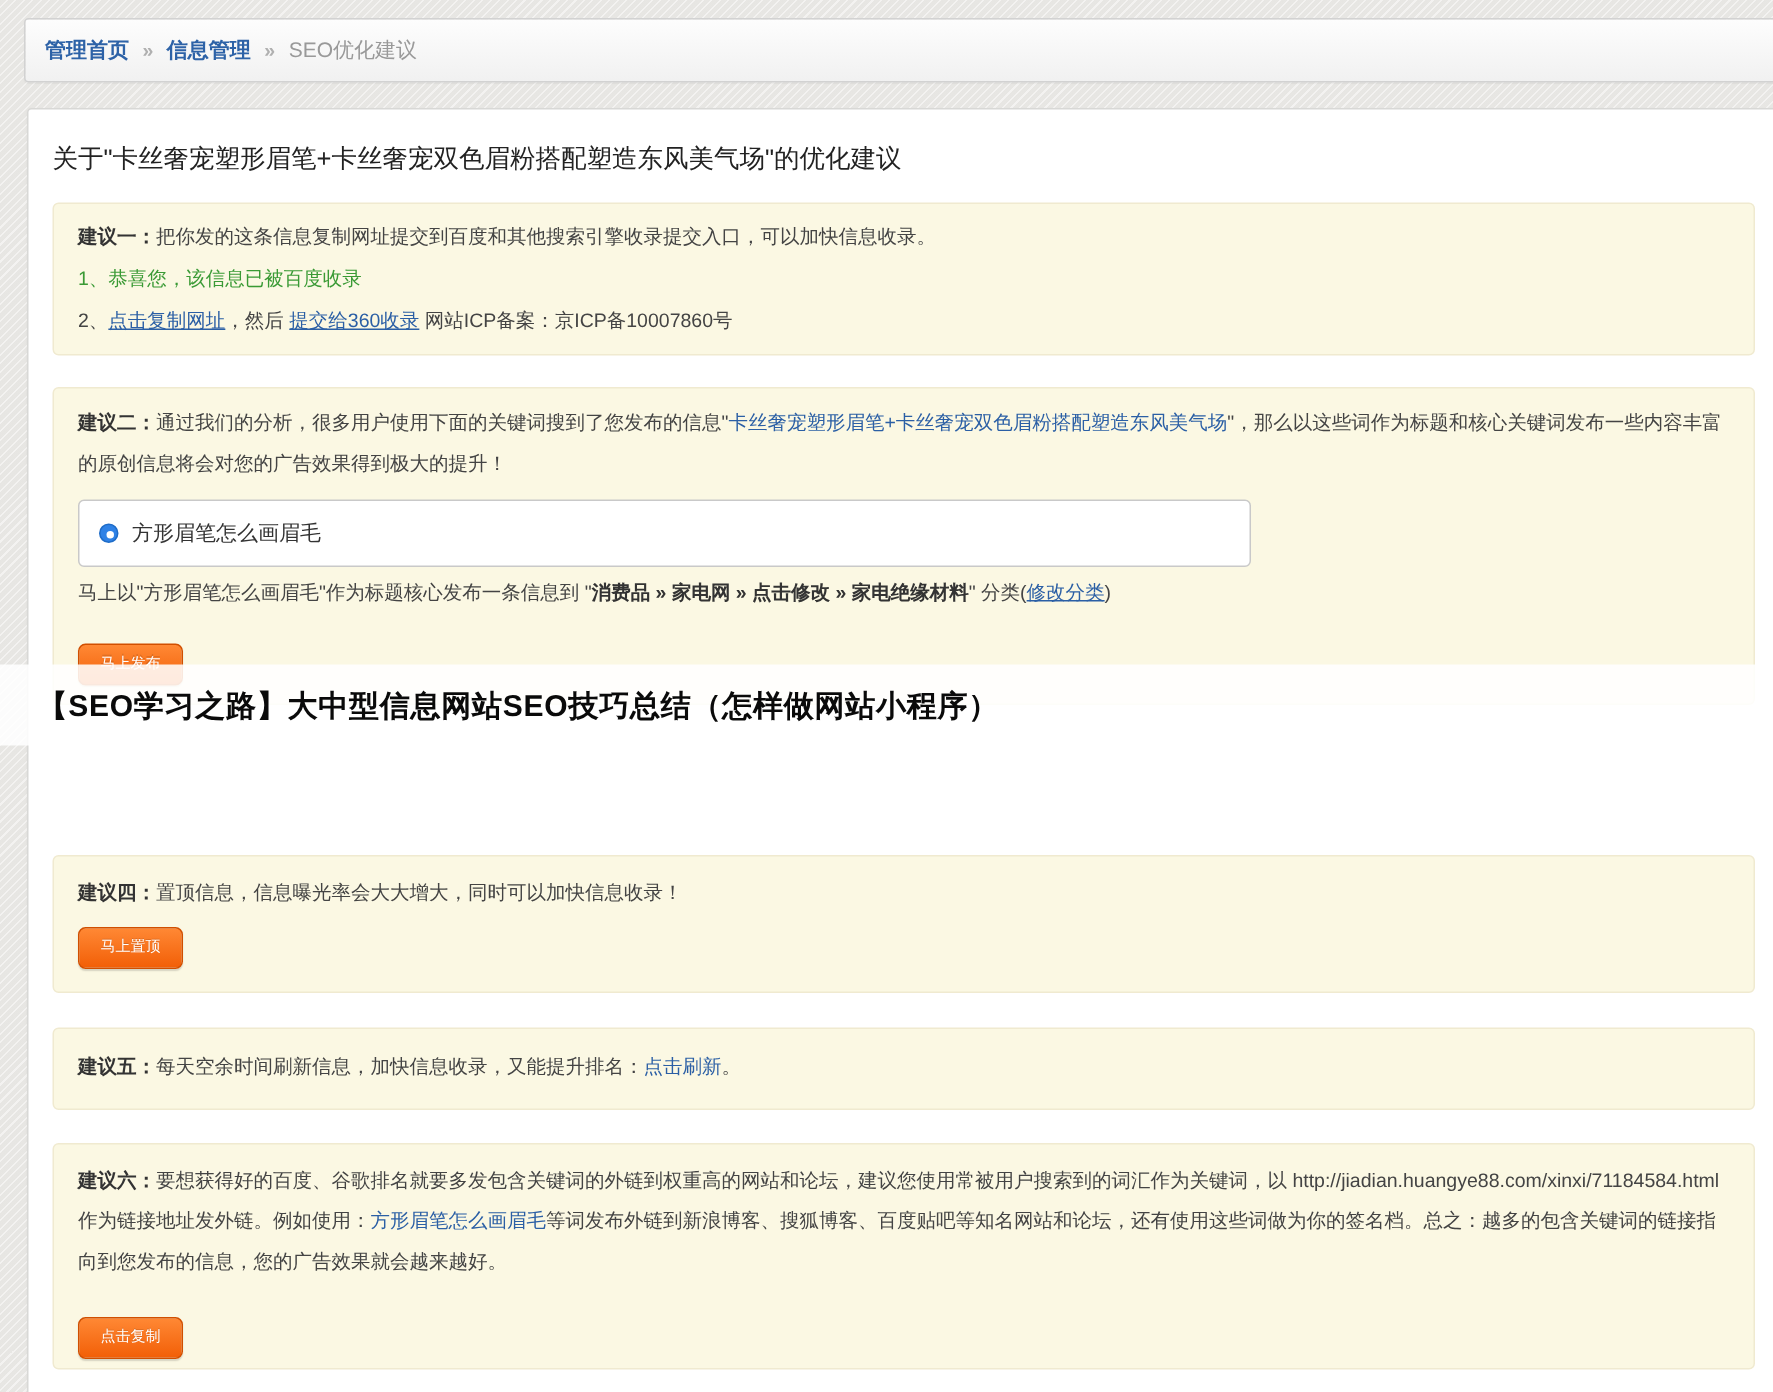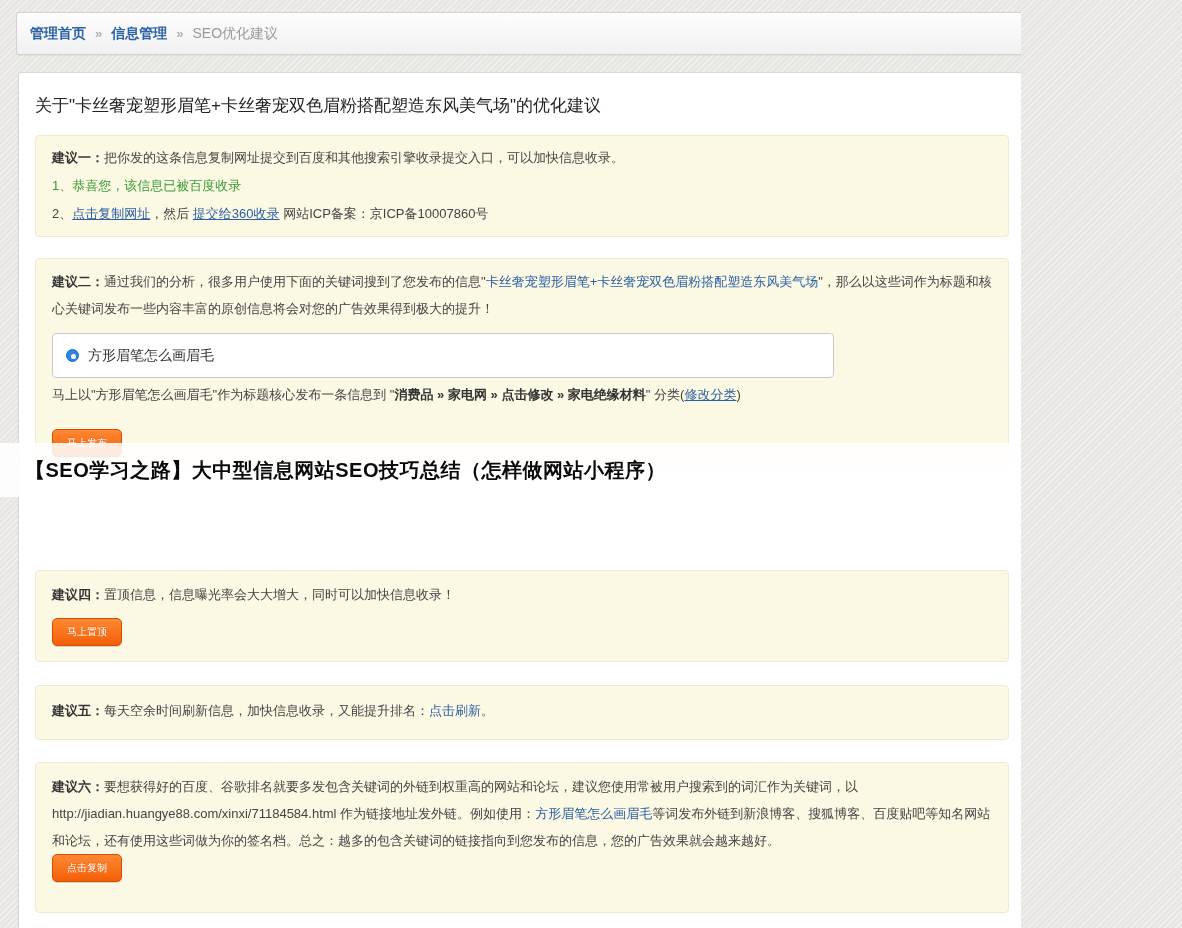--- a/index.html
+++ b/index.html
@@ -4,21 +4,21 @@
 <style>
   * { margin:0; padding:0; box-sizing:border-box; }
   html,body { width:1182px; height:928px; }
   body {
     font-family:"Liberation Sans","DejaVu Sans",sans-serif;
     background-color:#ebeae7;
     background-image:repeating-linear-gradient(315deg, rgba(255,255,255,.4) 0 1px, rgba(0,0,0,.015) 1px 4px);
     color:#444;
     overflow:hidden;
   }
-  #page { position:relative; width:1021px; height:928px; overflow:hidden; }
+  #page { position:relative; width:1182px; height:928px; overflow:hidden; }
 
   
   .crumb-bar {
     position:absolute; top:12px; left:16px; right:-3px; height:43px;
     background:linear-gradient(#fdfdfd,#f1f1f1);
     border:1px solid #d2d2d2; border-radius:3px 0 0 3px;
     display:flex; align-items:center; padding-left:13px;
     font-size:14px; box-shadow:0 1px 1px rgba(0,0,0,.04);
   }
   .crumb-link { color:#2d62a7; font-weight:bold; text-decoration:none; cursor:pointer; }
@@ -86,21 +86,21 @@
   }
   .overlay-text { font-size:20px; font-weight:bold; color:#0a0a0a; letter-spacing:.5px; }
 
   #box3 { top:505px; height:44px; padding-top:11px; line-height:20px; }
   #box4 { top:570px; height:92px; padding-top:12px; }
   #box4 .para { line-height:24px; }
   #top-btn { margin-top:11px; }
   #box5 { top:685px; height:55px; padding-top:14px; line-height:22px; }
   #box6 { top:762px; height:151px; padding-top:10px; }
   #box6 .para { line-height:27px; }
-  #copy-btn { margin-top:0; }
+  #copy-btn { margin-top:24px; }
 </style>
 </head>
 <body>
 
 <div id="page">
 
   <div class="crumb-bar">
     <a class="crumb-link">管理首页</a>
     <span class="crumb-sep">»</span>
     <a class="crumb-link">信息管理</a>

